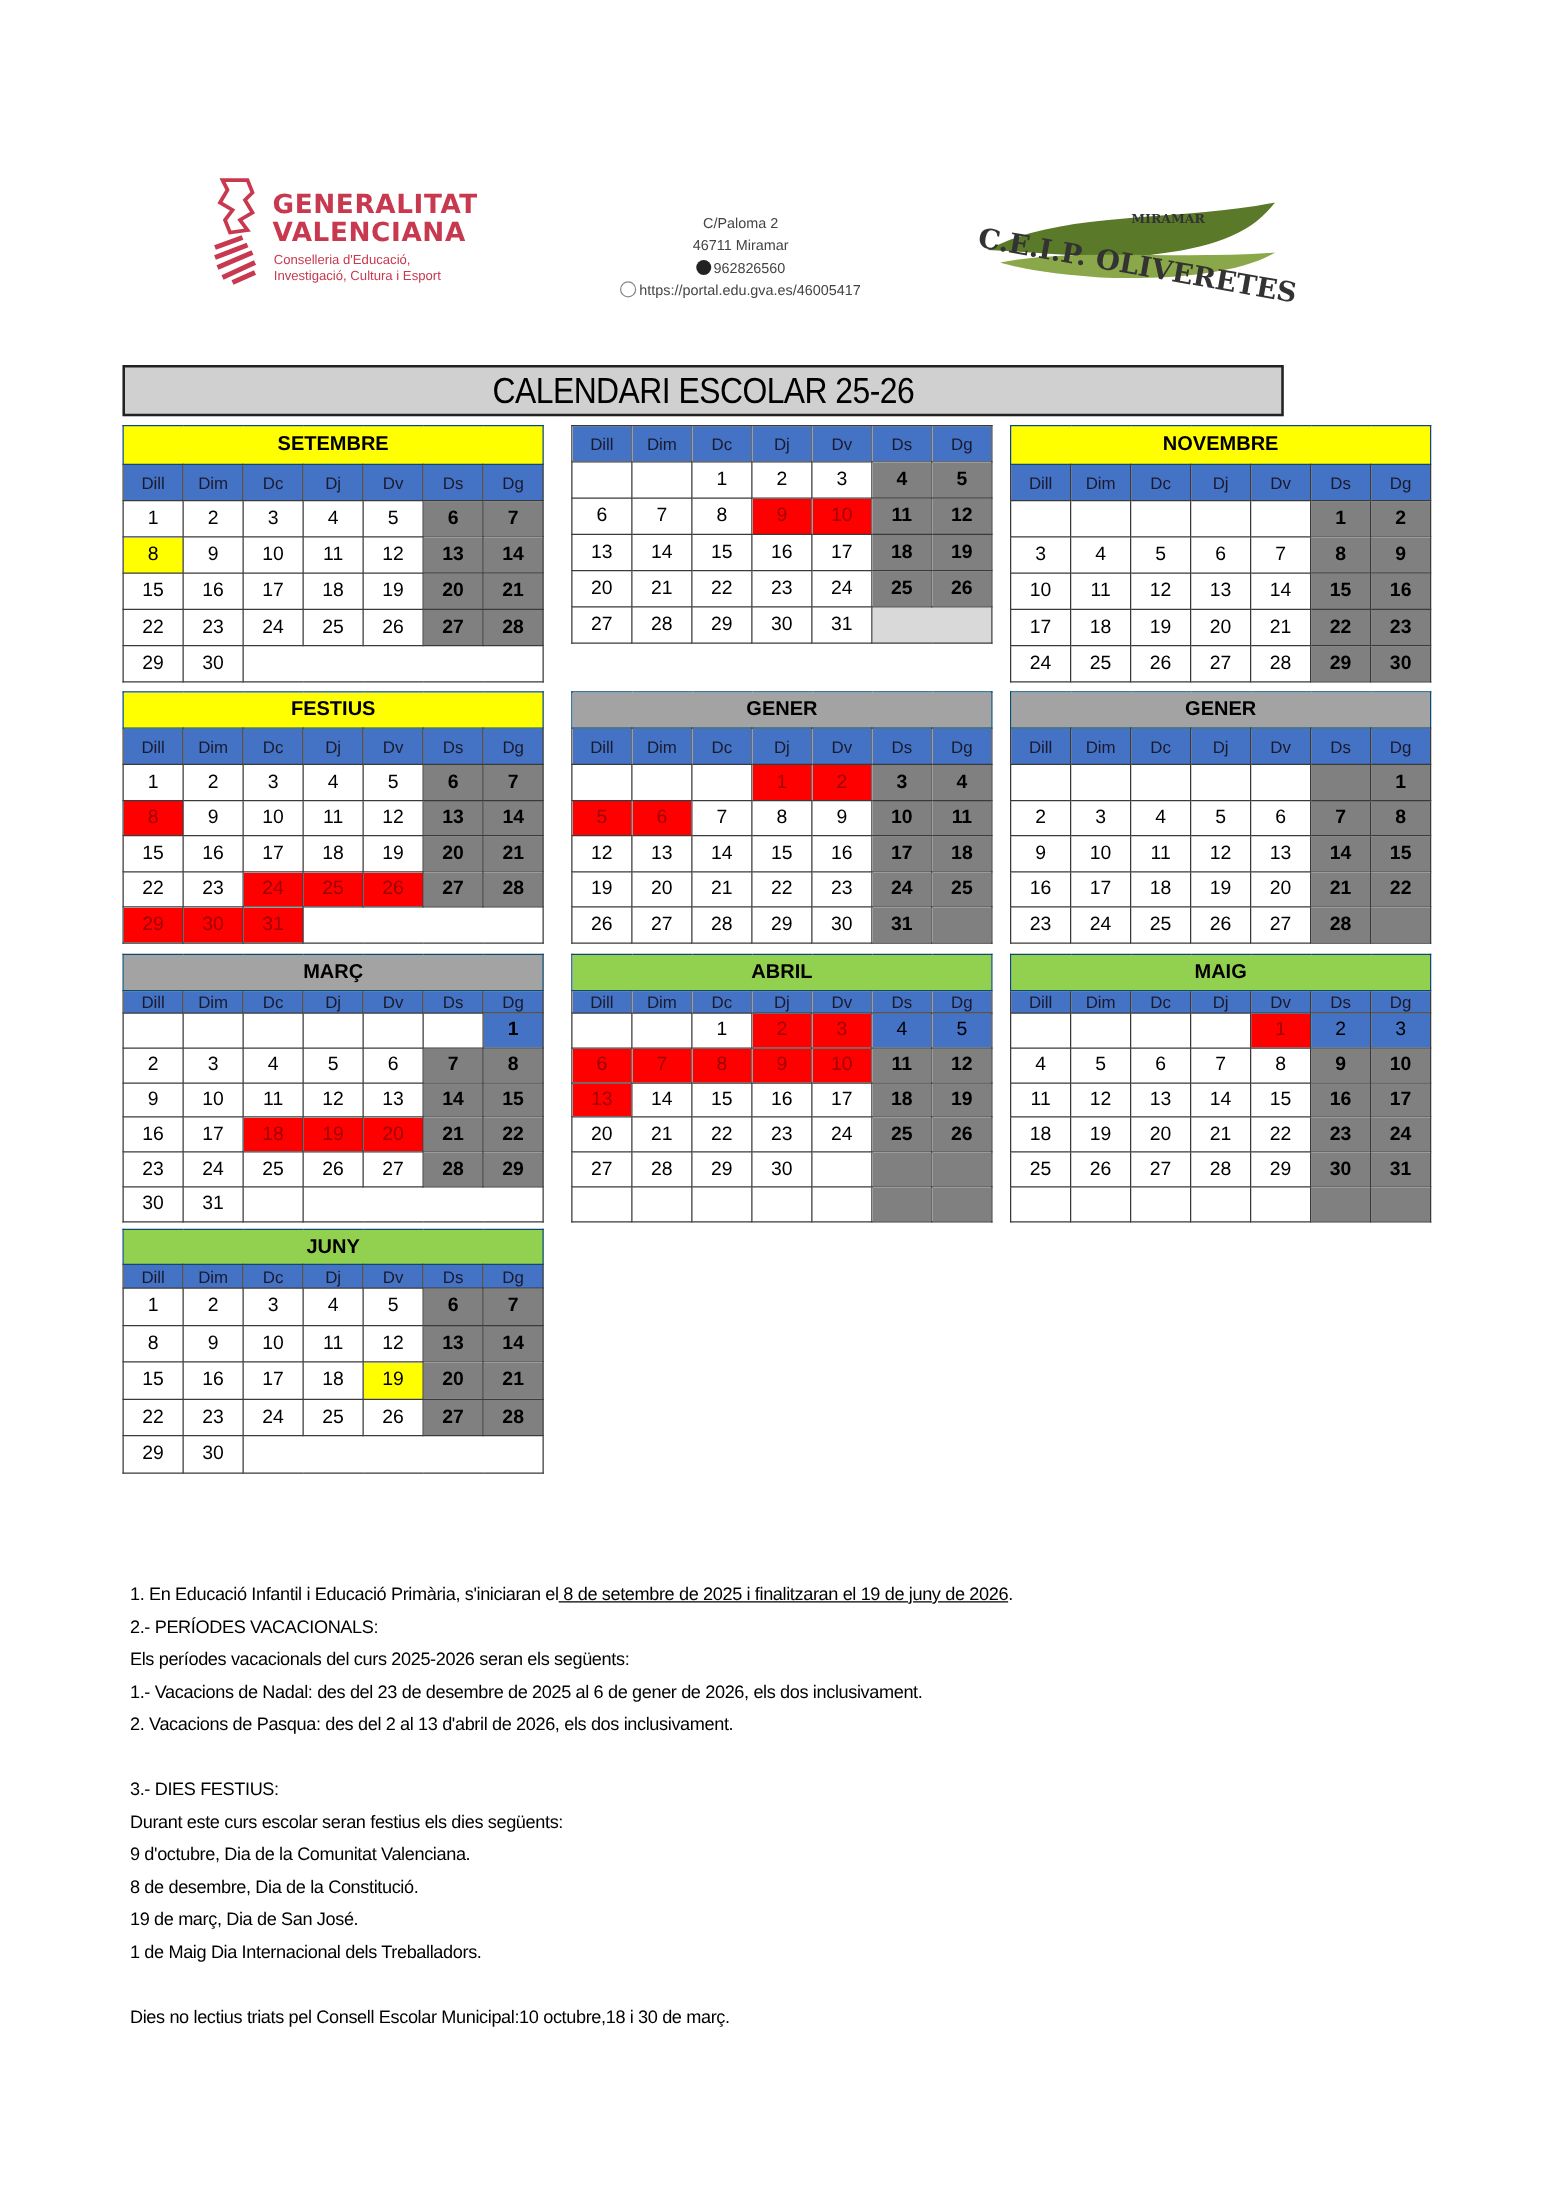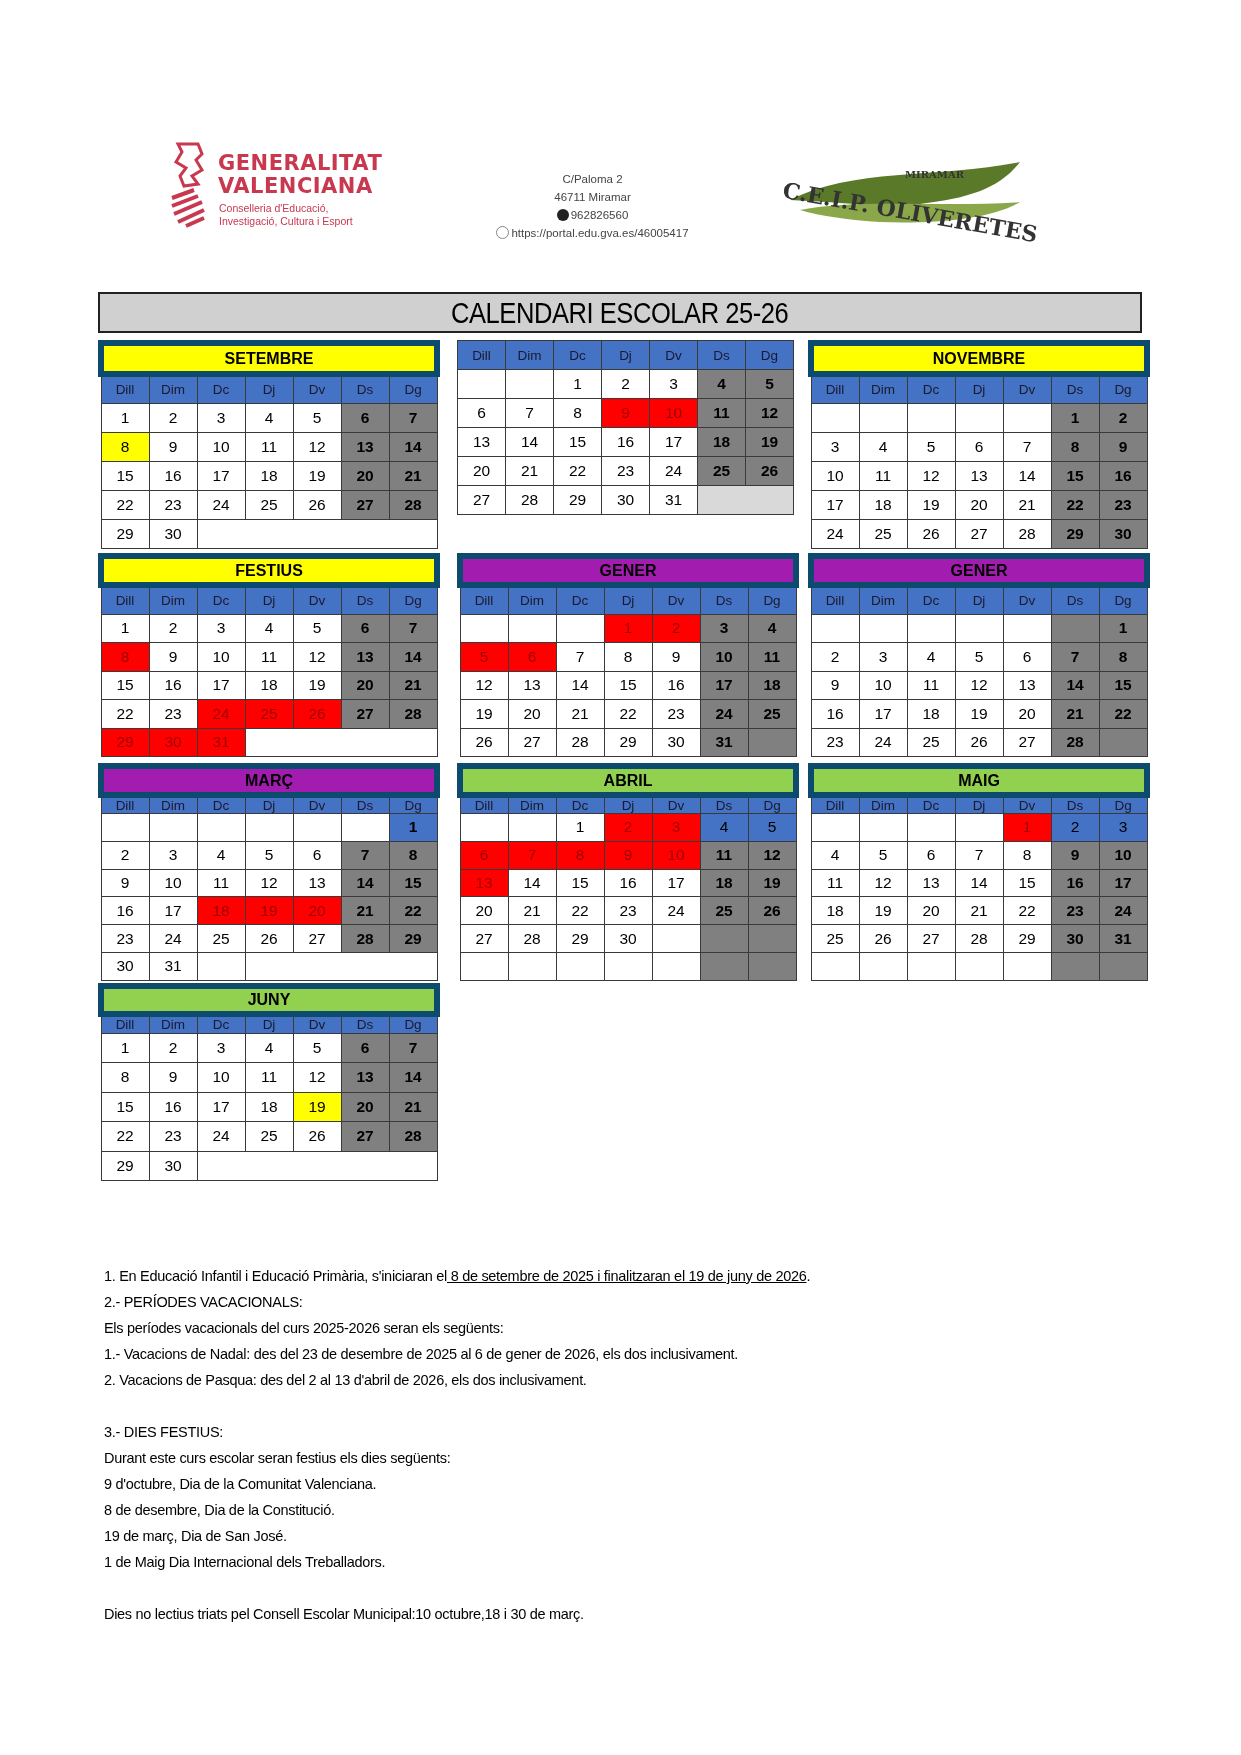--- a/index.html
+++ b/index.html
@@ -6,28 +6,28 @@
   body { width:1241px; height:1755px; position:relative; font-family:"Liberation Sans", sans-serif; color:#000; overflow:hidden; }
   .logo-gv { position:absolute; left:168px; top:138px; width:240px; height:100px; }
   .gv-shield { position:absolute; left:0; top:2px; width:44px; height:88px; }
   .gv-text1 { position:absolute; left:50px; top:14px; font-family:"DejaVu Sans", sans-serif; font-size:21px; font-weight:bold; color:#c8384e; letter-spacing:0.5px; line-height:23px; }
   .gv-text2 { position:absolute; left:51px; top:64px; font-size:10.5px; color:#c8384e; line-height:13px; }
   .contact { position:absolute; left:465px; top:170px; width:255px; text-align:center; font-size:11.5px; color:#444; line-height:18px; }
   .contact .ic { display:inline-block; width:12px; height:12px; border-radius:50%; vertical-align:-2px; margin-right:2px; }
   .ic-phone { background:#222; }
   .ic-web { border:1px solid #888; width:11px !important; height:11px !important; }
   .logo-school { position:absolute; left:770px; top:158px; width:290px; height:100px; }
-  .title-bar { position:absolute; left:98px; top:292px; width:1044px; height:41px; background:#d0d0d0; border:2px solid #222; box-sizing:border-box; text-align:center; font-size:29px; line-height:38px; letter-spacing:-0.5px; font-family:"Liberation Sans Narrow","Liberation Sans", sans-serif; transform-origin:center; }
+  .title-bar { position:absolute; left:98px; top:292px; width:929px; height:41px; background:#d0d0d0; border:2px solid #222; box-sizing:border-box; text-align:center; font-size:29px; line-height:38px; letter-spacing:-0.5px; font-family:"Liberation Sans Narrow","Liberation Sans", sans-serif; transform-origin:center; }
   .title-bar span { display:inline-block; transform:scaleX(0.88); }
   .month { position:absolute; width:336px; border-collapse:collapse; table-layout:fixed; }
   .month td { border:1px solid #3a3a3a; text-align:center; padding:0; font-size:15.5px; overflow:hidden; }
-  .month .mh td { font-weight:bold; font-size:16px; border:6px solid #0c4a6e; }
+  .month .mh td { font-weight:bold; font-size:16px; border:1px solid #0c4a6e; }
   .month .dh td { background:#4472c4; color:#1a1a2e; font-size:13.5px; }
   .y { background:#ffff00; }
-  .c { background:#a21caf; }
+  .c { background:#a3a3a3; }
   .g { background:#92d050; }
   .w { background:#ffffff; }
   .gr { background:#808080; font-weight:bold; }
   .r { background:#ff0000; color:#a00000; }
   .bl { background:#4472c4; }
   .bl.bold { font-weight:bold; }
   .yl { background:#ffff00; }
   .lg { background:#d9d9d9; }
   .notes { position:absolute; left:101px; top:1262px; width:1000px; font-size:14.5px; line-height:23px; font-family:"Liberation Sans", sans-serif; letter-spacing:-0.3px; }
   .notes p { margin:3px; }

